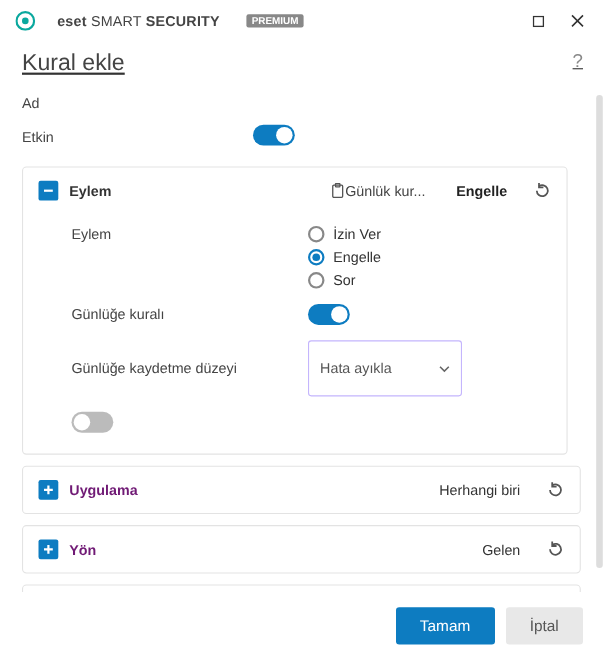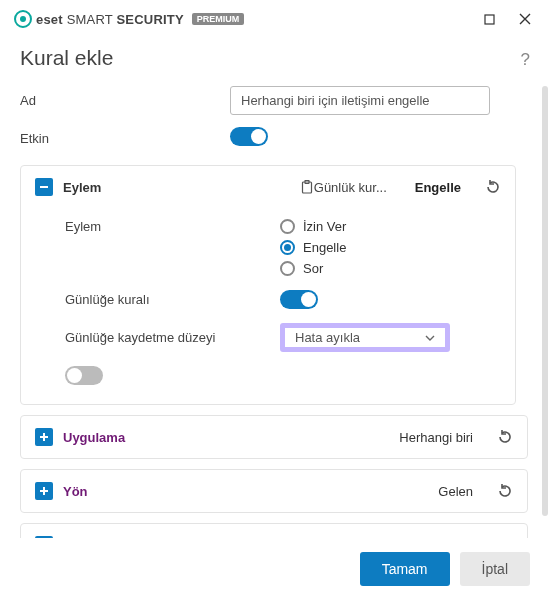--- a/index.html
+++ b/index.html
@@ -16,36 +16,37 @@
   }
   .titlebar {
     display: flex;
     align-items: center;
     padding: 8px 10px 6px 14px;
     gap: 6px;
   }
   .brand-logo {
     display: flex;
     align-items: center;
-    gap: 4px;
+    gap: 20px;
   }
   .brand-text { font-size: 13px; color: #444; letter-spacing: 0.2px; }
   .brand-text .bold { font-weight: 600; }
   .brand-badge {
     background: #888; color: #fff; font-size: 9px; font-weight: 600;
     padding: 1px 5px; border-radius: 2px; margin-left: 4px;
   }
   .titlebar-spacer { flex: 1; }
   .winbtn {
     width: 30px; height: 22px; display: flex; align-items: center; justify-content: center;
     cursor: pointer;
   }
   .header-row {
-    display: flex; align-items: flex-end; justify-content: space-between;
+    display: flex; align-items: flex-start; justify-content: space-between;
     padding: 10px 20px 6px 20px;
+    text-decoration: underline;
   }
   .page-title { font-size: 21px; font-weight: 400; color: #444; }
   .help-icon { color: #888; font-size: 17px; cursor: pointer; }
   .form-area {
     padding: 4px 12px 0 20px;
     flex: 1;
     overflow-y: auto;
     position: relative;
   }
   .scrollbar-fake {
@@ -99,22 +100,22 @@
   .body-row .lbl { width: 215px; color: #444; }
   .radio-stack { display: flex; flex-direction: column; gap: 6px; }
   .radio-opt { display: flex; align-items: center; gap: 8px; cursor: pointer; }
   .radio {
     width: 15px; height: 15px; border: 2px solid #888; border-radius: 50%;
     display: flex; align-items: center; justify-content: center;
   }
   .radio.checked { border-color: #0d7cc1; }
   .radio.checked .dot { width: 7px; height: 7px; background: #0d7cc1; border-radius: 50%; }
   .select-box {
-    border: 5px solid #c4b5fd; border-radius: 3px; padding: 2px 10px;
-    width: 170px; display: flex; align-items: center; justify-content: space-between;
+    border: 1px solid #c4b5fd; border-radius: 3px; padding: 17px 10px;
+    width: 140px; display: flex; align-items: center; justify-content: space-between;
     cursor: pointer; color: #555; background: #fff;
   }
   .collapsed-panel {
     border: 1px solid #e3e3e3; border-radius: 4px; margin: 0 10px 10px 0;
     display: flex; align-items: center; padding: 12px 14px; gap: 10px;
     cursor: pointer; background: #fff;
   }
   .collapsed-panel .exp-icon {
     width: 18px; height: 18px; background: #0d7cc1; border-radius: 2px;
     display: flex; align-items: center; justify-content: center; color: #fff;
@@ -167,21 +168,20 @@
 <div class="header-row">
   <div class="page-title">Kural ekle</div>
   <div class="help-icon">?</div>
 </div>
 
 <div class="form-area">
   <div class="scrollbar-fake"></div>
 
   <div class="field-row">
     <div class="field-label">Ad</div>
-    <input class="field-input" value="Herhangi biri için iletişimi engelle" style="">
   </div>
 
   <div class="field-row">
     <div class="field-label">Etkin</div>
     <div style="flex:0 0 260px;">
       <div class="toggle on"><div class="knob"></div></div>
     </div>
   </div>
 
   <div class="panel">

